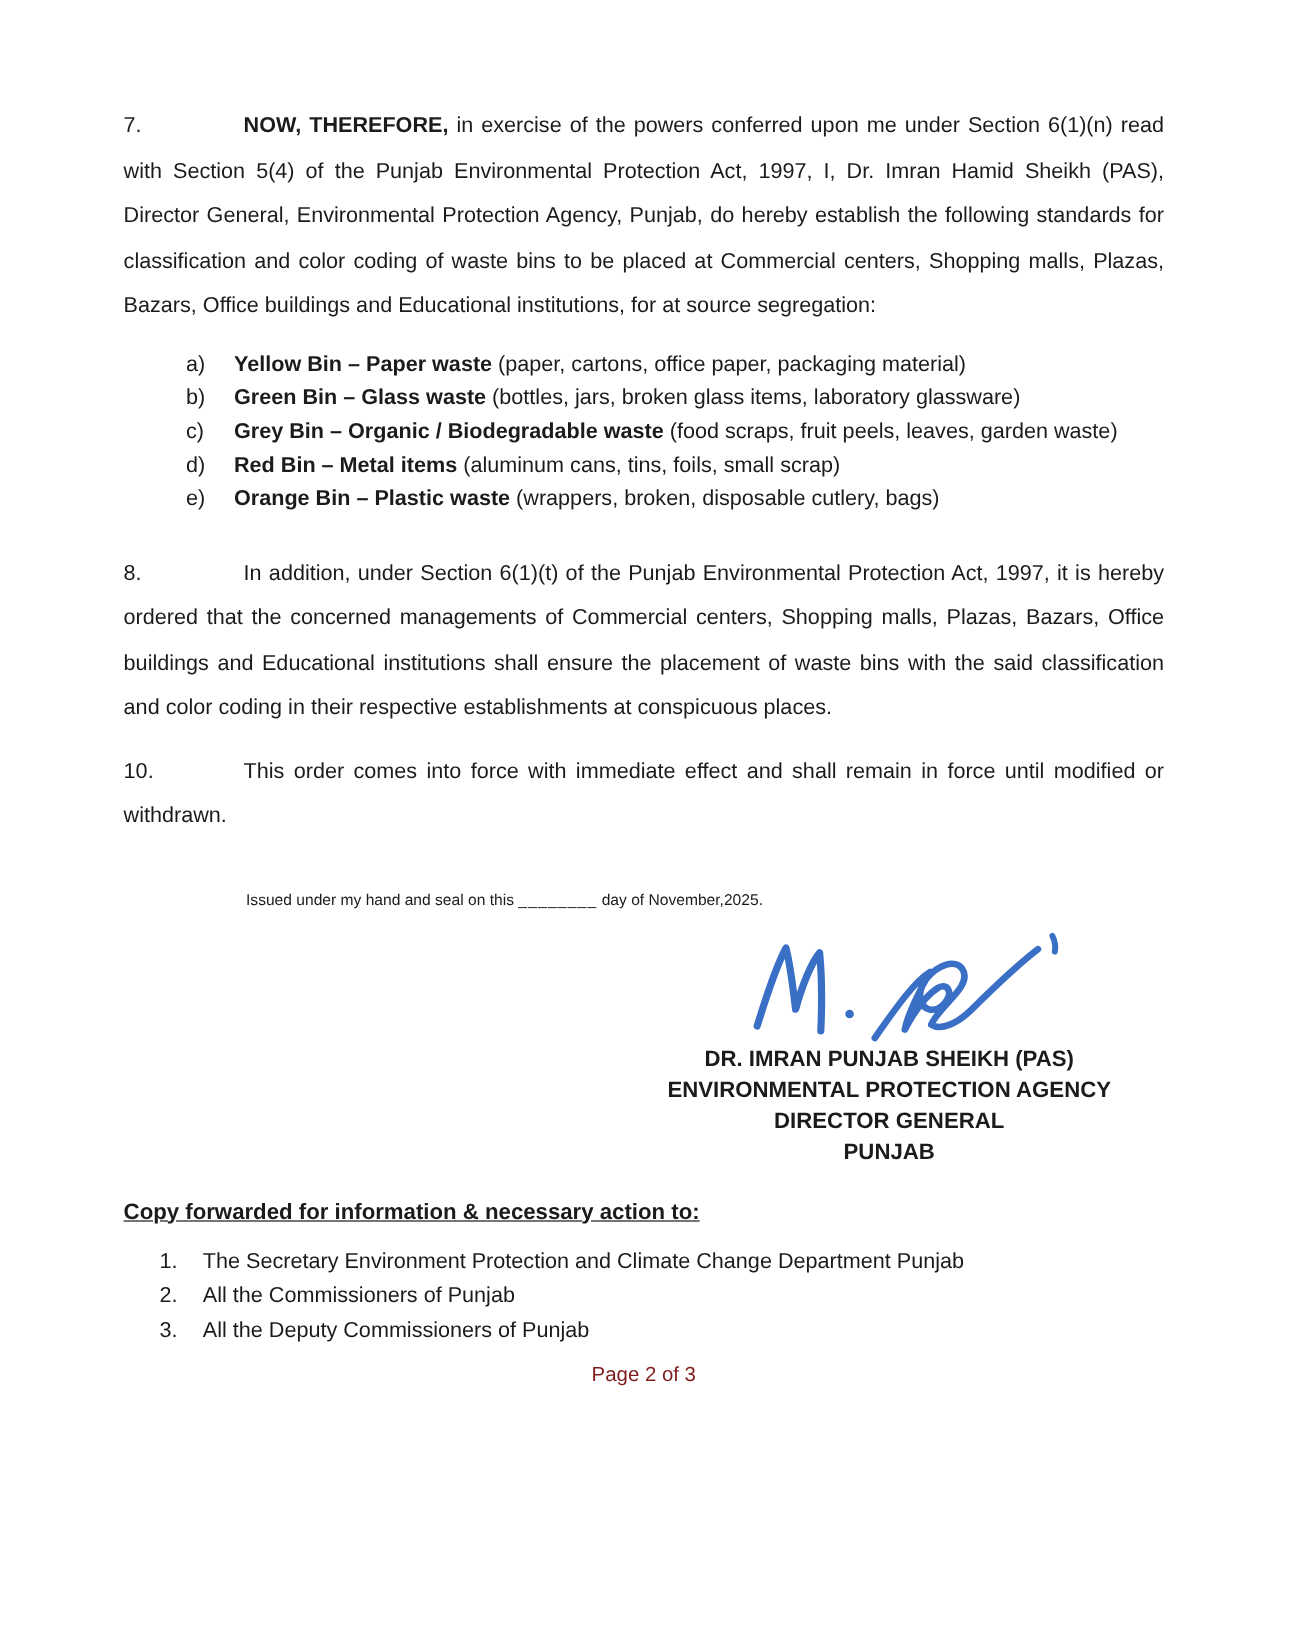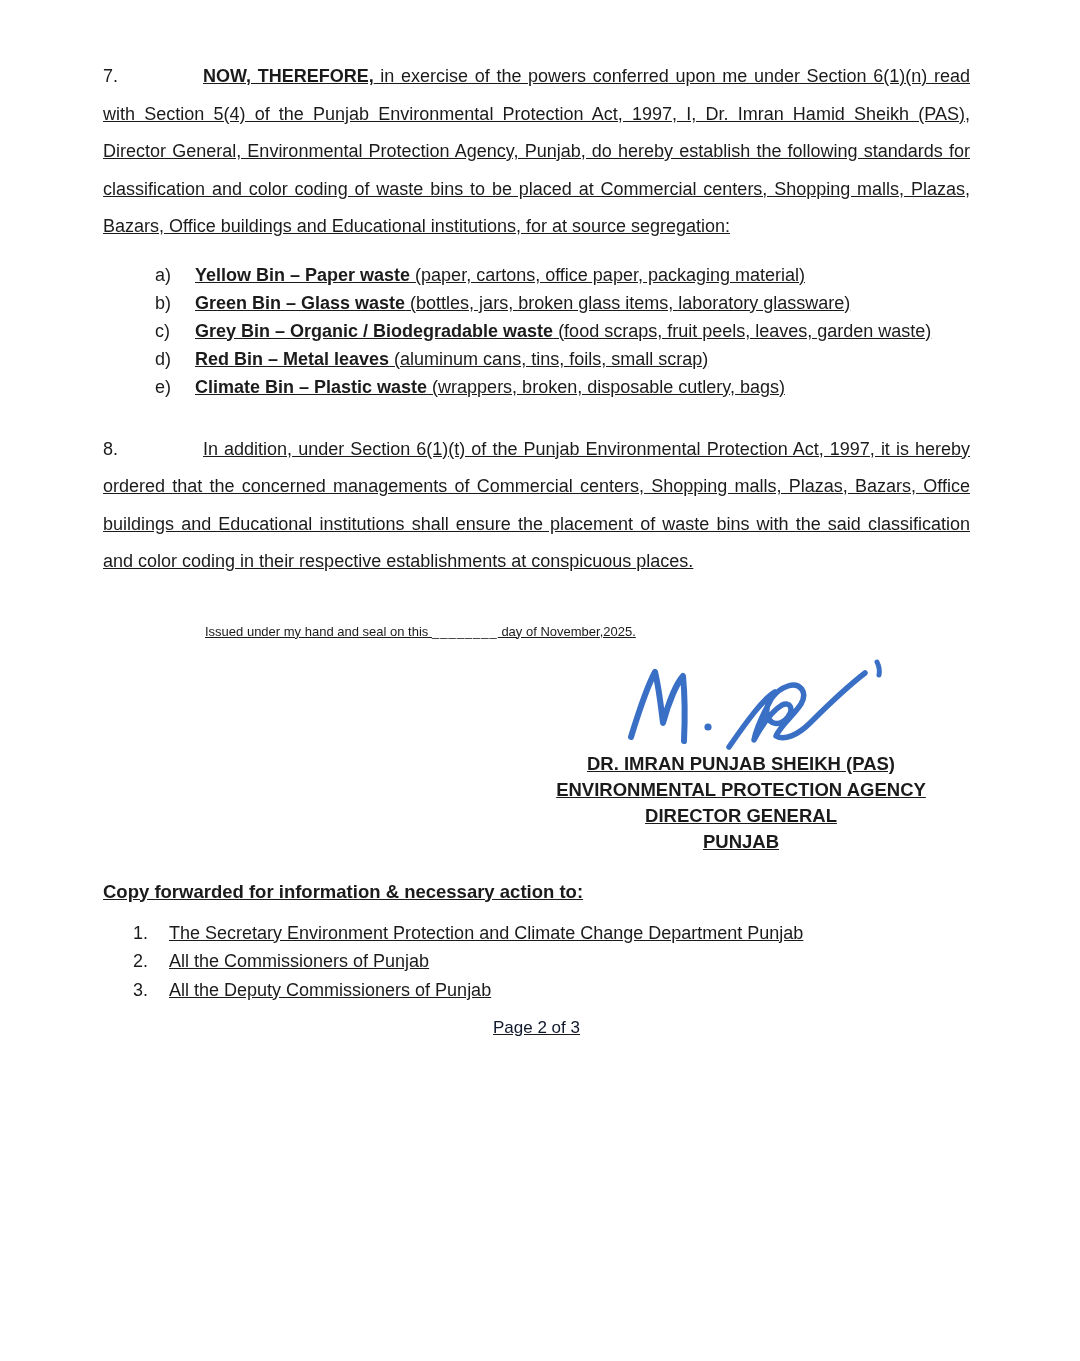--- a/index.html
+++ b/index.html
@@ -11,22 +11,21 @@
     position: relative;
     width: 1080px;
     height: 1361px;
     background: #ffffff;
     font-family: "Liberation Sans", "DejaVu Sans", sans-serif;
     color: #1b1b1b;
     overflow: hidden;
   }
   .content {
     position: relative;
-    padding: 58px 110px 0 103px;
-    text-decoration: underline;
+    padding: 86px 110px 0 103px;
   }
   p.body-para {
     font-size: 18px;
     line-height: 37.5px;
     text-align: justify;
     margin: 0 0 15px 0;
   }
   p.body-para .pnum {
     display: inline-block;
     width: 100px;
@@ -108,27 +107,28 @@
 
 <div class="page">
   <div class="content">
 
     <p class="body-para"><span class="pnum">7.</span><b>NOW, THEREFORE,</b><span> in exercise of the powers conferred upon me under Section 6(1)(n) read with Section 5(4) of the Punjab Environmental Protection Act, 1997, I, Dr. Imran Hamid Sheikh (PAS), Director General, Environmental Protection Agency, Punjab, do hereby establish the following standards for classification and color coding of waste bins to be placed at Commercial centers, Shopping malls, Plazas, Bazars, Office buildings and Educational institutions, for at source segregation:</span></p>
 
     <ul class="bin-list">
       <li><span class="marker">a)</span><b>Yellow Bin – Paper waste</b><span> (paper, cartons, office paper, packaging material)</span></li>
       <li><span class="marker">b)</span><b>Green Bin – Glass waste</b><span> (bottles, jars, broken glass items, laboratory glassware)</span></li>
       <li><span class="marker">c)</span><b>Grey Bin – Organic / Biodegradable waste</b><span> (food scraps, fruit peels, leaves, garden waste)</span></li>
-      <li><span class="marker">d)</span><b>Red Bin – Metal leaves</b><span> (aluminum cans, tins, foils, small scrap)</span></li>
-      <li><span class="marker">e)</span><b>Climate Bin – Plastic waste</b><span> (wrappers, broken, disposable cutlery, bags)</span></li>
+      <li><span class="marker">d)</span><b>Red Bin – Metal items</b><span> (aluminum cans, tins, foils, small scrap)</span></li>
+      <li><span class="marker">e)</span><b>Orange Bin – Plastic waste</b><span> (wrappers, broken, disposable cutlery, bags)</span></li>
     </ul>
 
     <p class="body-para"><span class="pnum">8.</span><span>In addition, under Section 6(1)(t) of the Punjab Environmental Protection Act, 1997, it is hereby ordered that the concerned managements of Commercial centers, Shopping malls, Plazas, Bazars, Office buildings and Educational institutions shall ensure the placement of waste bins with the said classification and color coding in their respective establishments at conspicuous places.</span></p>
 
 
+    <p class="body-para"><span class="pnum">10.</span><span>This order comes into force with immediate effect and shall remain in force until modified or withdrawn.</span></p>
 
     <div class="issued-line"><span>Issued under my hand and seal on this </span><span class="blank">________</span><span> day of November,2025.</span></div>
 
     <div class="signature-area">
       <svg class="signature-svg" width="310" height="112" viewBox="0 0 310 112" fill="none" stroke="#3a6fc6" stroke-linecap="round" stroke-linejoin="round">
         <path stroke-width="6" d="M16,90 C24,64 34,36 40,25 C44,41 46,60 48,76 C54,54 62,36 68,29 C70,49 70,72 69,94"></path>
         <circle cx="93" cy="80" r="3.6" fill="#3a6fc6" stroke="none"></circle>
         <path stroke-width="5.5" d="M114,100 C132,74 148,52 160,45 C150,63 141,82 139,93 C147,78 157,64 167,58 C175,54 179,62 173,70 C165,80 154,78 152,67 C150,56 161,43 173,39 C185,35 193,45 186,57 C179,68 165,79 161,89 C169,94 183,88 195,76 C210,61 228,43 250,26"></path>
         <path stroke-width="5" d="M262,15 C264,19 265,23 264,28"></path>
       </svg>
@@ -142,16 +142,16 @@
     </div>
 
     <div class="copy-heading">Copy forwarded for information &amp; necessary action to:</div>
 
     <ul class="copy-list">
       <li><span class="marker">1.</span><span>The Secretary Environment Protection and Climate Change Department Punjab</span></li>
       <li><span class="marker">2.</span><span>All the Commissioners of Punjab</span></li>
       <li><span class="marker">3.</span><span>All the Deputy Commissioners of Punjab</span></li>
     </ul>
 
-    <div class="footer" style="color: #0f172a;">Page 2 of 3</div>
+    <div class="footer" style="color: #7f1d1d;">Page 2 of 3</div>
 
   </div>
 </div>
 
 </body></html>

